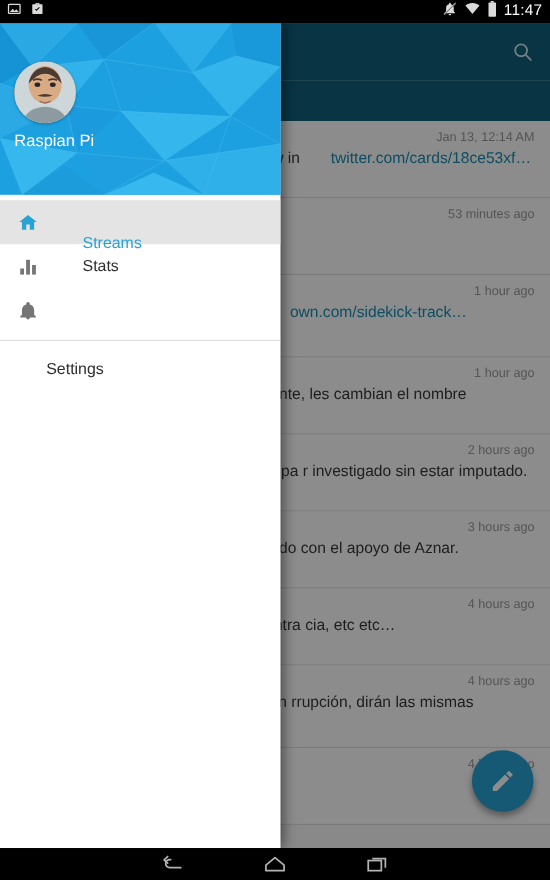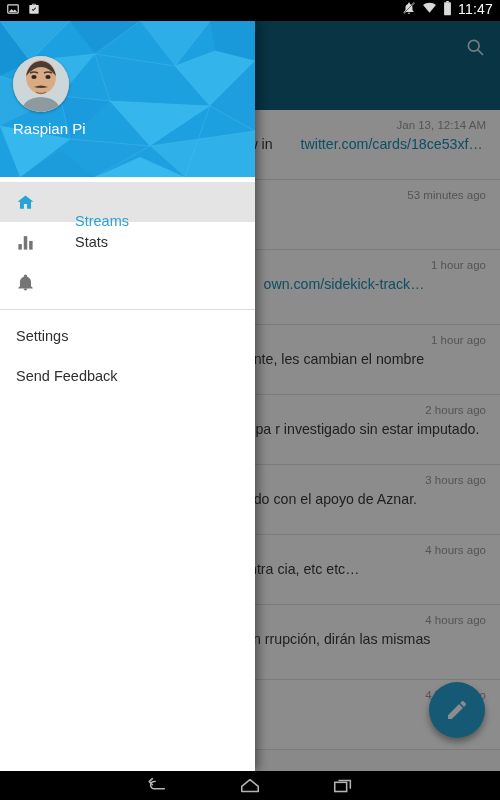--- a/index.html
+++ b/index.html
@@ -108,21 +108,21 @@
   }
   .nav-item .nav-label{
     font-size:14.5px; color:#2e2e2e; padding-left:31px;
   }
   .nav-item.selected{ background:#e4e4e4; }
   .nav-item.selected .nav-label{ color:#29a3d4;margin-top:37px; }
 
   #nav-primary{ padding-top:5px; }
   #nav-divider{ height:1px; background:#dcdcdc; margin:7px 0 6px 0; }
   #nav-secondary .nav-item{ padding-left:16px; }
-  #nav-secondary .nav-label{ padding-left:0; }
+  #nav-secondary .nav-label{ padding-left:0;margin-left:26px; }
 
   
   #nav-bar{
     position:absolute; bottom:0; left:0; width:500px; height:29px;
     background:#000; display:flex; align-items:center;
     justify-content:space-around; padding:0 110px; z-index:70;
   }
   .navbtn{ width:34px; height:29px; display:flex; align-items:center; justify-content:center; }
 </style>
 </head>
@@ -286,23 +286,20 @@
     </div>
 
   </div>
 
   <div id="nav-divider"></div>
 
   <div id="nav-secondary">
     <div class="nav-item">
       <span class="nav-label">Settings</span>
     </div>
-    <div class="nav-item">
-      <span class="nav-label">Send Feedback</span>
-    </div>
   </div>
 
 </div>
 
 <div id="status-bar">
   <div class="sb-left">
     <span>
       <svg width="14" height="14" viewBox="0 0 24 24" fill="none" stroke="#dadada" stroke-width="2">
         <rect x="3" y="5" width="18" height="14" rx="1"></rect>
         <path d="M5 17l4.5-5 3 3.5 2.5-2.8L19 17z" fill="#dadada" stroke="none"></path>

